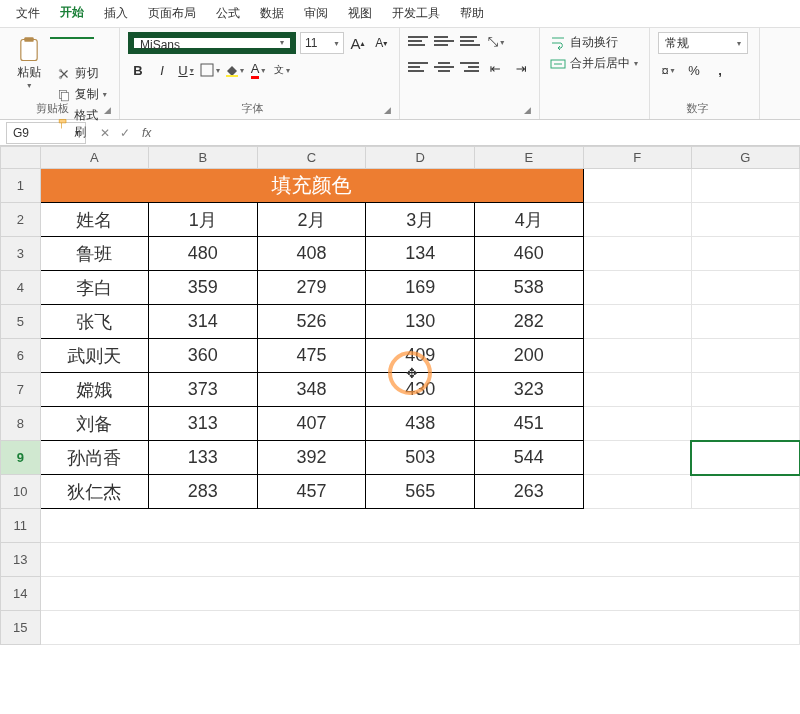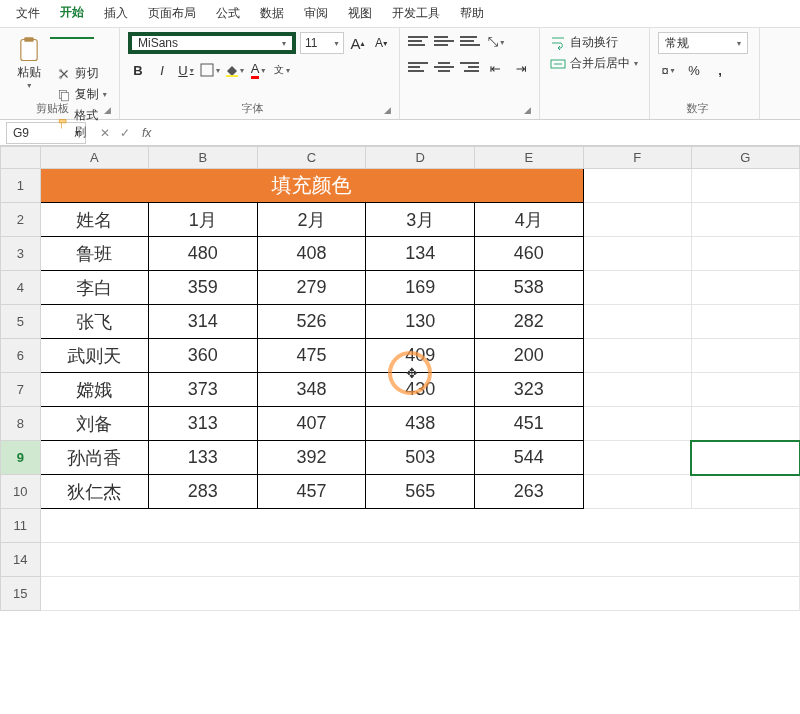--- a/index.html
+++ b/index.html
@@ -18,21 +18,21 @@
 .clipboard-group { width: 120px; }
 .clipboard-body { display: flex; gap: 4px; }
 .paste-btn { display: flex; flex-direction: column; align-items: center; width: 44px; padding: 4px 0; cursor: pointer; }
 .paste-btn svg { width: 28px; height: 28px; }
 .clip-stack { display: flex; flex-direction: column; gap: 2px; margin-top: 32px; }
 .clip-item { display: flex; align-items: center; gap: 4px; padding: 1px 2px; cursor: pointer; font-size: 12px; }
 .clip-item svg { width: 14px; height: 14px; }
 
 .font-group { width: 280px; }
 .font-row { display: flex; align-items: center; gap: 4px; margin-bottom: 6px; }
-.font-name { width: 170px; height: 22px; border: 4px solid #14532d; padding: 0 6px; font-size: 12px; background: #fff; display: flex; align-items: center; justify-content: space-between; }
+.font-name { width: 170px; height: 22px; border: 6px solid #14532d; padding: 0 6px; font-size: 12px; background: #fff; display: flex; justify-content: space-between; }
 .font-size { width: 44px; height: 22px; border: 1px solid #ccc; padding: 0 4px; font-size: 12px; background: #fff; display: flex; align-items: center; justify-content: space-between; }
 .btn-sm { width: 20px; height: 20px; display: flex; align-items: center; justify-content: center; cursor: pointer; font-size: 13px; }
 .btn-sm.caret::after { content: "▾"; font-size: 8px; margin-left: 2px; color: #666; }
 
 .align-group { width: 140px; }
 .align-row { display: flex; gap: 6px; margin-bottom: 6px; }
 .align-btn { width: 20px; height: 18px; cursor: pointer; display: flex; flex-direction: column; justify-content: center; gap: 2px; }
 .align-btn span { height: 2px; background: #555; }
 
 .wrap-group { width: 110px; }
@@ -357,20 +357,24 @@
     <td class="cell data">565</td>
     <td class="cell data">263</td>
     <td class="cell empty"></td>
           <td class="cell empty"></td>
         </tr>
   <tr>
           <th class="row-head">11</th>
           <td class="cell empty" colspan="7"></td>
         </tr>
   <tr>
+          <th class="row-head">13</th>
+          <td class="cell empty" colspan="7"></td>
+        </tr>
+  <tr>
           <th class="row-head">14</th>
           <td class="cell empty" colspan="7"></td>
         </tr>
   <tr>
           <th class="row-head">15</th>
           <td class="cell empty" colspan="7"></td>
         </tr>
 </tbody>
     </table>
 

